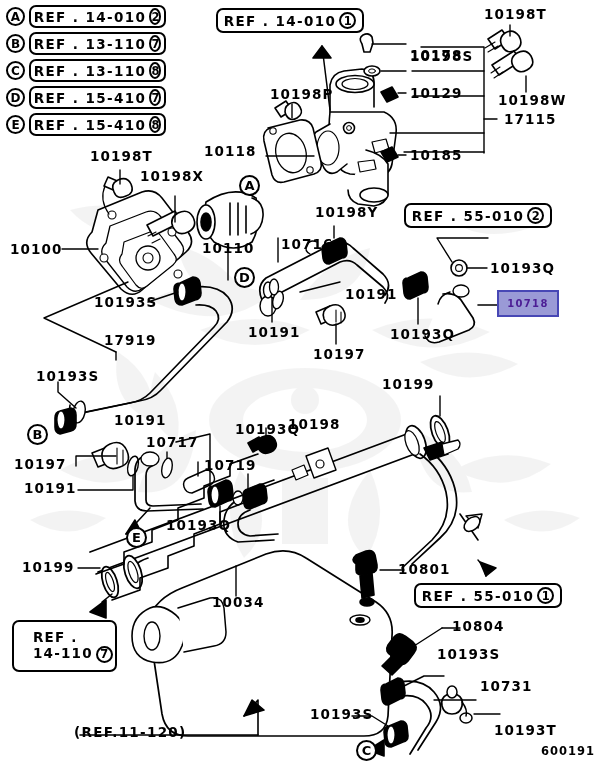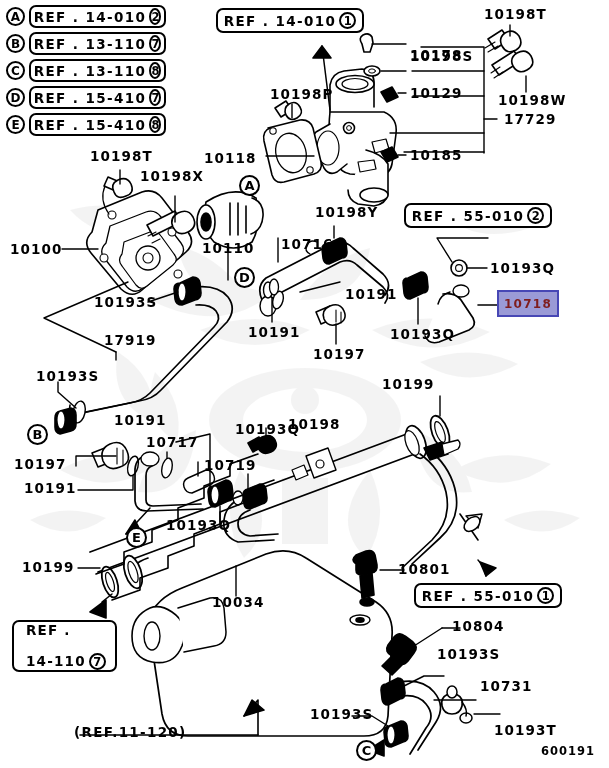--- a/index.html
+++ b/index.html
@@ -42,21 +42,21 @@
     align-items:center;
     justify-content:center;
     box-sizing:border-box;
     padding:0 5px;
   }
   .refbox .rtxt{
     font-family:"DejaVu Sans","Liberation Sans",sans-serif;
     font-size:13.5px;font-weight:bold;letter-spacing:1.4px;color:#000;
     white-space:nowrap;
   }
-  .refbox.two{flex-direction:column;align-items:flex-start;justify-content:space-between;padding:0 12px;}
+  .refbox.two{flex-direction:column;align-items:flex-start;justify-content:center;padding:0 19px;}
   .refbox.two .rtxt{letter-spacing:1.2px;line-height:1.22;}
   
   .circnum{
     display:inline-flex;align-items:center;justify-content:center;
     width:17px;height:17px;border:2px solid #000;border-radius:50%;
     font-size:11.5px;font-weight:bold;letter-spacing:0;
     margin-left:3px;vertical-align:middle;
     box-sizing:border-box;
   }
   
@@ -80,21 +80,21 @@
   #hl-10718{
     position:absolute;
     border:2px solid #4747b5;
     background:#9a9ad6;
     box-sizing:border-box;
     display:flex;align-items:center;justify-content:center;
     padding:0 6px;
   }
   #hl-10718 .hltxt{
     font-family:"DejaVu Sans","Liberation Sans",sans-serif;
-    font-size:12px;font-weight:bold;letter-spacing:1.3px;color:#7f1d1d;
+    font-size:10px;font-weight:bold;letter-spacing:1.3px;color:#4c1d95;
     white-space:nowrap;
   }
   
   #footcode{
     position:absolute;right:14px;bottom:10px;
     font-family:"DejaVu Sans","Liberation Sans",sans-serif;
     font-size:11.5px;font-weight:bold;letter-spacing:1px;color:#000;
   }
 </style>
 </head>
@@ -478,24 +478,24 @@
   <div class="calout" style="left:234px;top:267px;">D</div>
   <div class="calout" style="left:27px;top:424px;">B</div>
   <div class="calout" style="left:126px;top:527px;">E</div>
   <div class="calout" style="left:356px;top:740px;">C</div>
 
   <div class="lbl" style="left:484px;top:8px;">10198T</div>
   <div class="lbl" style="left:410px;top:50px;">10198S</div>
   <div class="lbl" style="left:410px;top:49px;">10178</div>
   <div class="lbl" style="left:410px;top:87px;">10129</div>
   <div class="lbl" style="left:498px;top:94px;">10198W</div>
-  <div class="lbl" style="left:504px;top:113px;">17729</div>
+  <div class="lbl" style="left:504px;top:113px;">17115</div>
   <div class="lbl" style="left:410px;top:149px;">10185</div>
   <div class="lbl" style="left:270px;top:88px;">10198P</div>
-  <div class="lbl" style="left:204px;top:152px;">10118</div>
+  <div class="lbl" style="left:204px;top:145px;">10118</div>
   <div class="lbl" style="left:90px;top:150px;">10198T</div>
   <div class="lbl" style="left:140px;top:170px;">10198X</div>
   <div class="lbl" style="left:10px;top:243px;">10100</div>
   <div class="lbl" style="left:202px;top:242px;">10110</div>
   <div class="lbl" style="left:94px;top:296px;">10193S</div>
   <div class="lbl" style="left:104px;top:334px;">17919</div>
   <div class="lbl" style="left:315px;top:206px;">10198Y</div>
   <div class="lbl" style="left:281px;top:238px;">10716</div>
   <div class="lbl" style="left:345px;top:288px;">10191</div>
   <div class="lbl" style="left:248px;top:326px;">10191</div>

